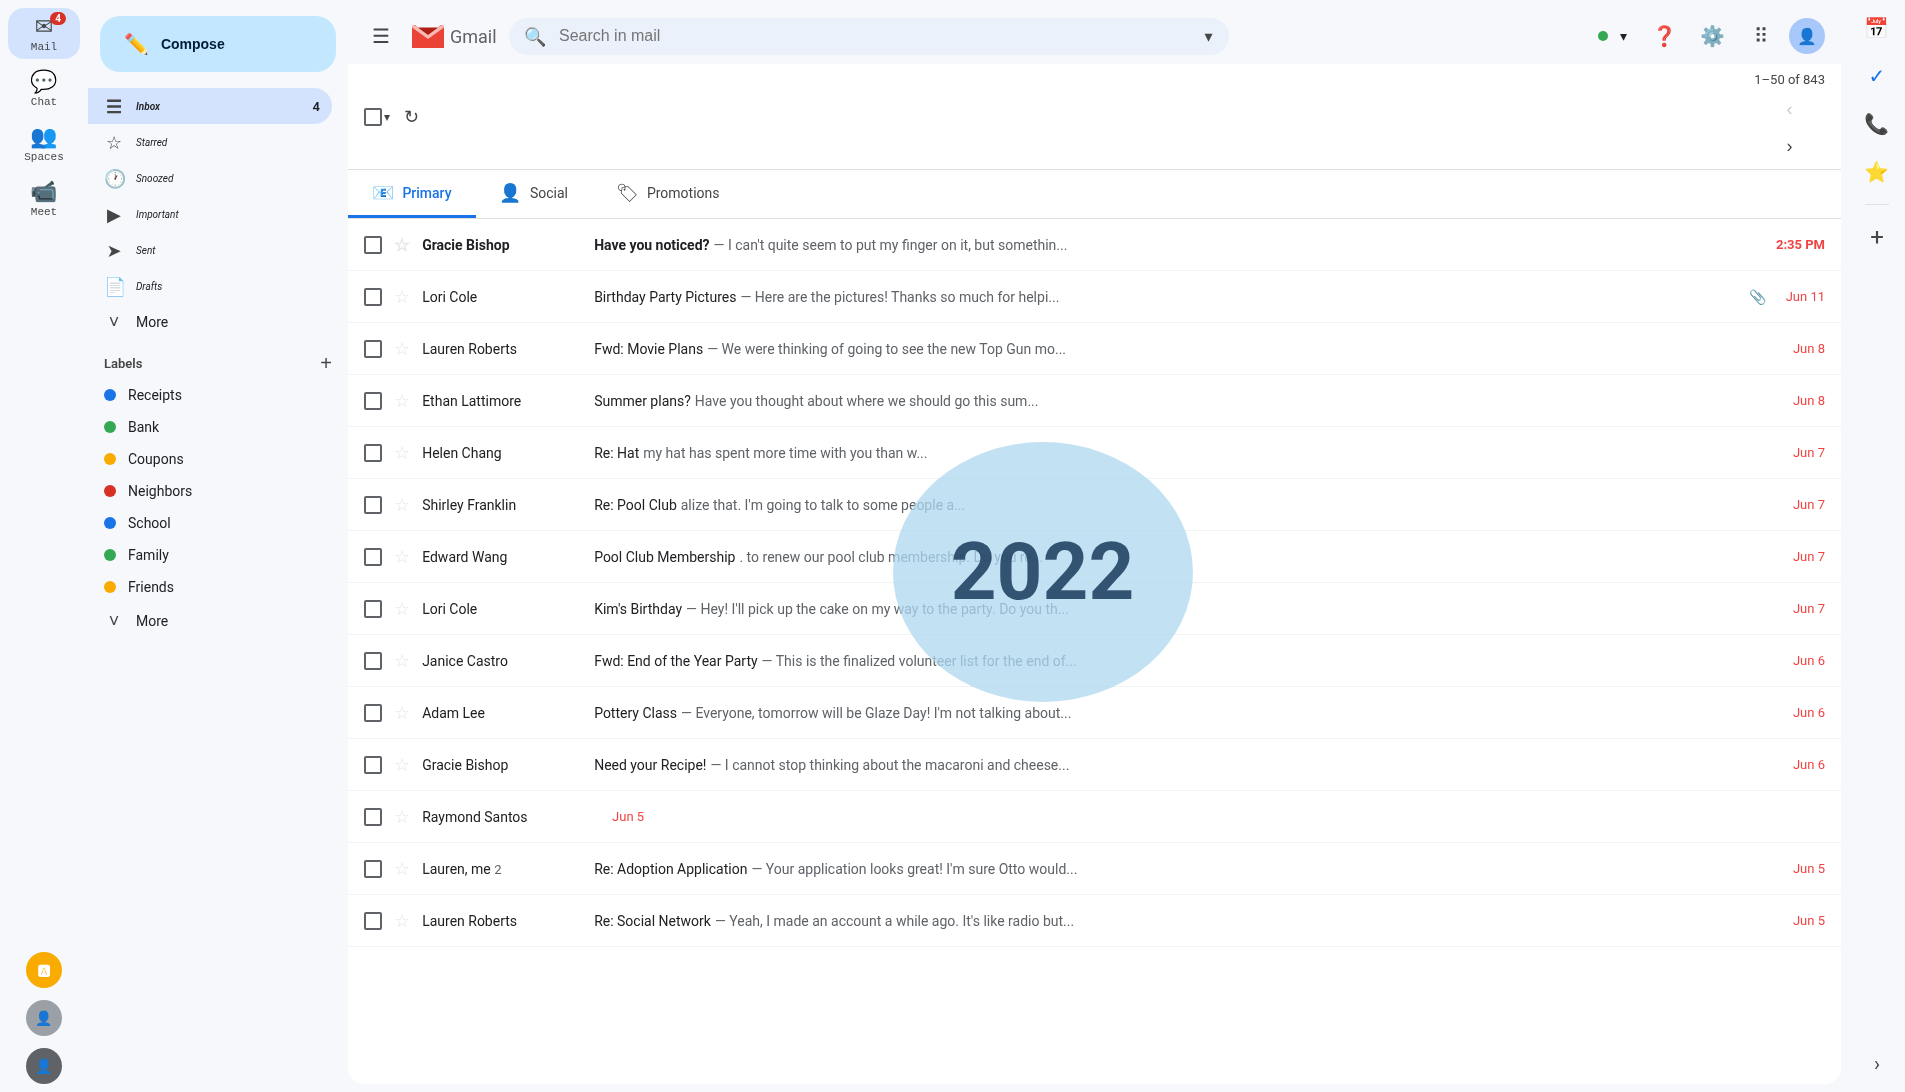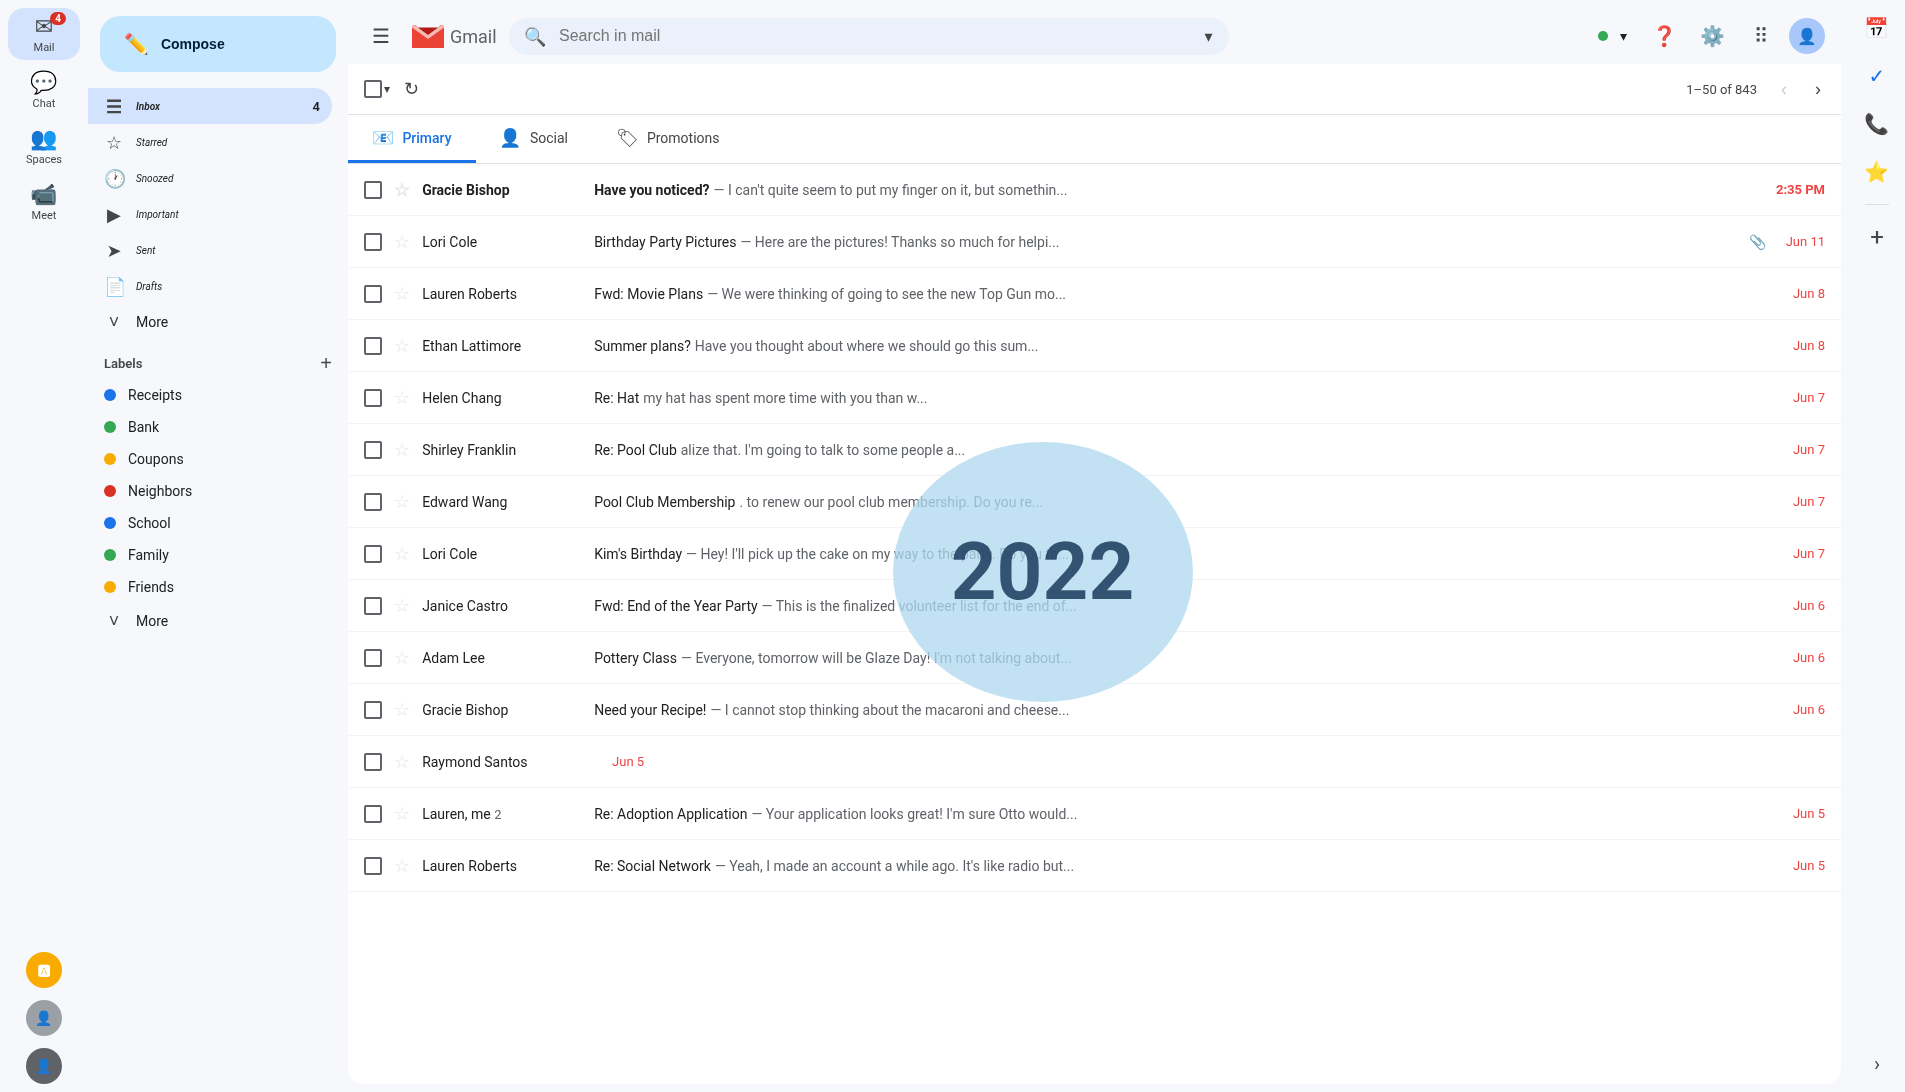--- a/index.html
+++ b/index.html
@@ -22,21 +22,21 @@
       align-items: center;
       padding: 6px 12px;
       border-radius: 16px;
       cursor: pointer;
       width: 72px;
       gap: 2px;
       position: relative;
     }
     .rail-item.active { background: #d3e3fd; }
     .rail-icon { font-size: 22px; color: #444746; }
-    .rail-label { font-size: 11px; color: #444746; }
+    .rail-label { font-size: 11px; color: #444746; font-family: Liberation Mono, monospace; }
     .rail-badge {
       position: absolute;
       top: 4px;
       right: 14px;
       background: #d93025;
       color: white;
       font-size: 10px;
       font-weight: bold;
       border-radius: 8px;
       padding: 1px 5px;
@@ -186,21 +186,21 @@
       align-items: center;
       padding: 8px 16px;
       gap: 8px;
       border-bottom: 1px solid #e0e0e0;
       flex-shrink: 0;
     }
     .checkbox-area { display: flex; align-items: center; gap: 2px; }
     .checkbox { width: 18px; height: 18px; border: 2px solid #5f6368; border-radius: 2px; cursor: pointer; display: flex; align-items: center; justify-content: center; }
     .chevron-small { font-size: 12px; color: #444746; cursor: pointer; }
     .refresh-btn { font-size: 18px; color: #444746; cursor: pointer; padding: 6px; border-radius: 50%; border: none; background: none; }
-    .pagination { margin-left: auto; display: flex; align-items: center; gap: 20px; font-size: 13px; color: #444746; }
+    .pagination { margin-left: auto; display: flex; align-items: center; gap: 8px; font-size: 13px; color: #444746; flex-direction: column; }
     .page-nav { font-size: 18px; color: #444746; cursor: pointer; padding: 4px; border-radius: 50%; border: none; background: none; }
     .page-nav.disabled { color: #ccc; cursor: default; }
 
     
     .tabs {
       display: flex;
       border-bottom: 1px solid #e0e0e0;
       flex-shrink: 0;
     }
     .tab {

